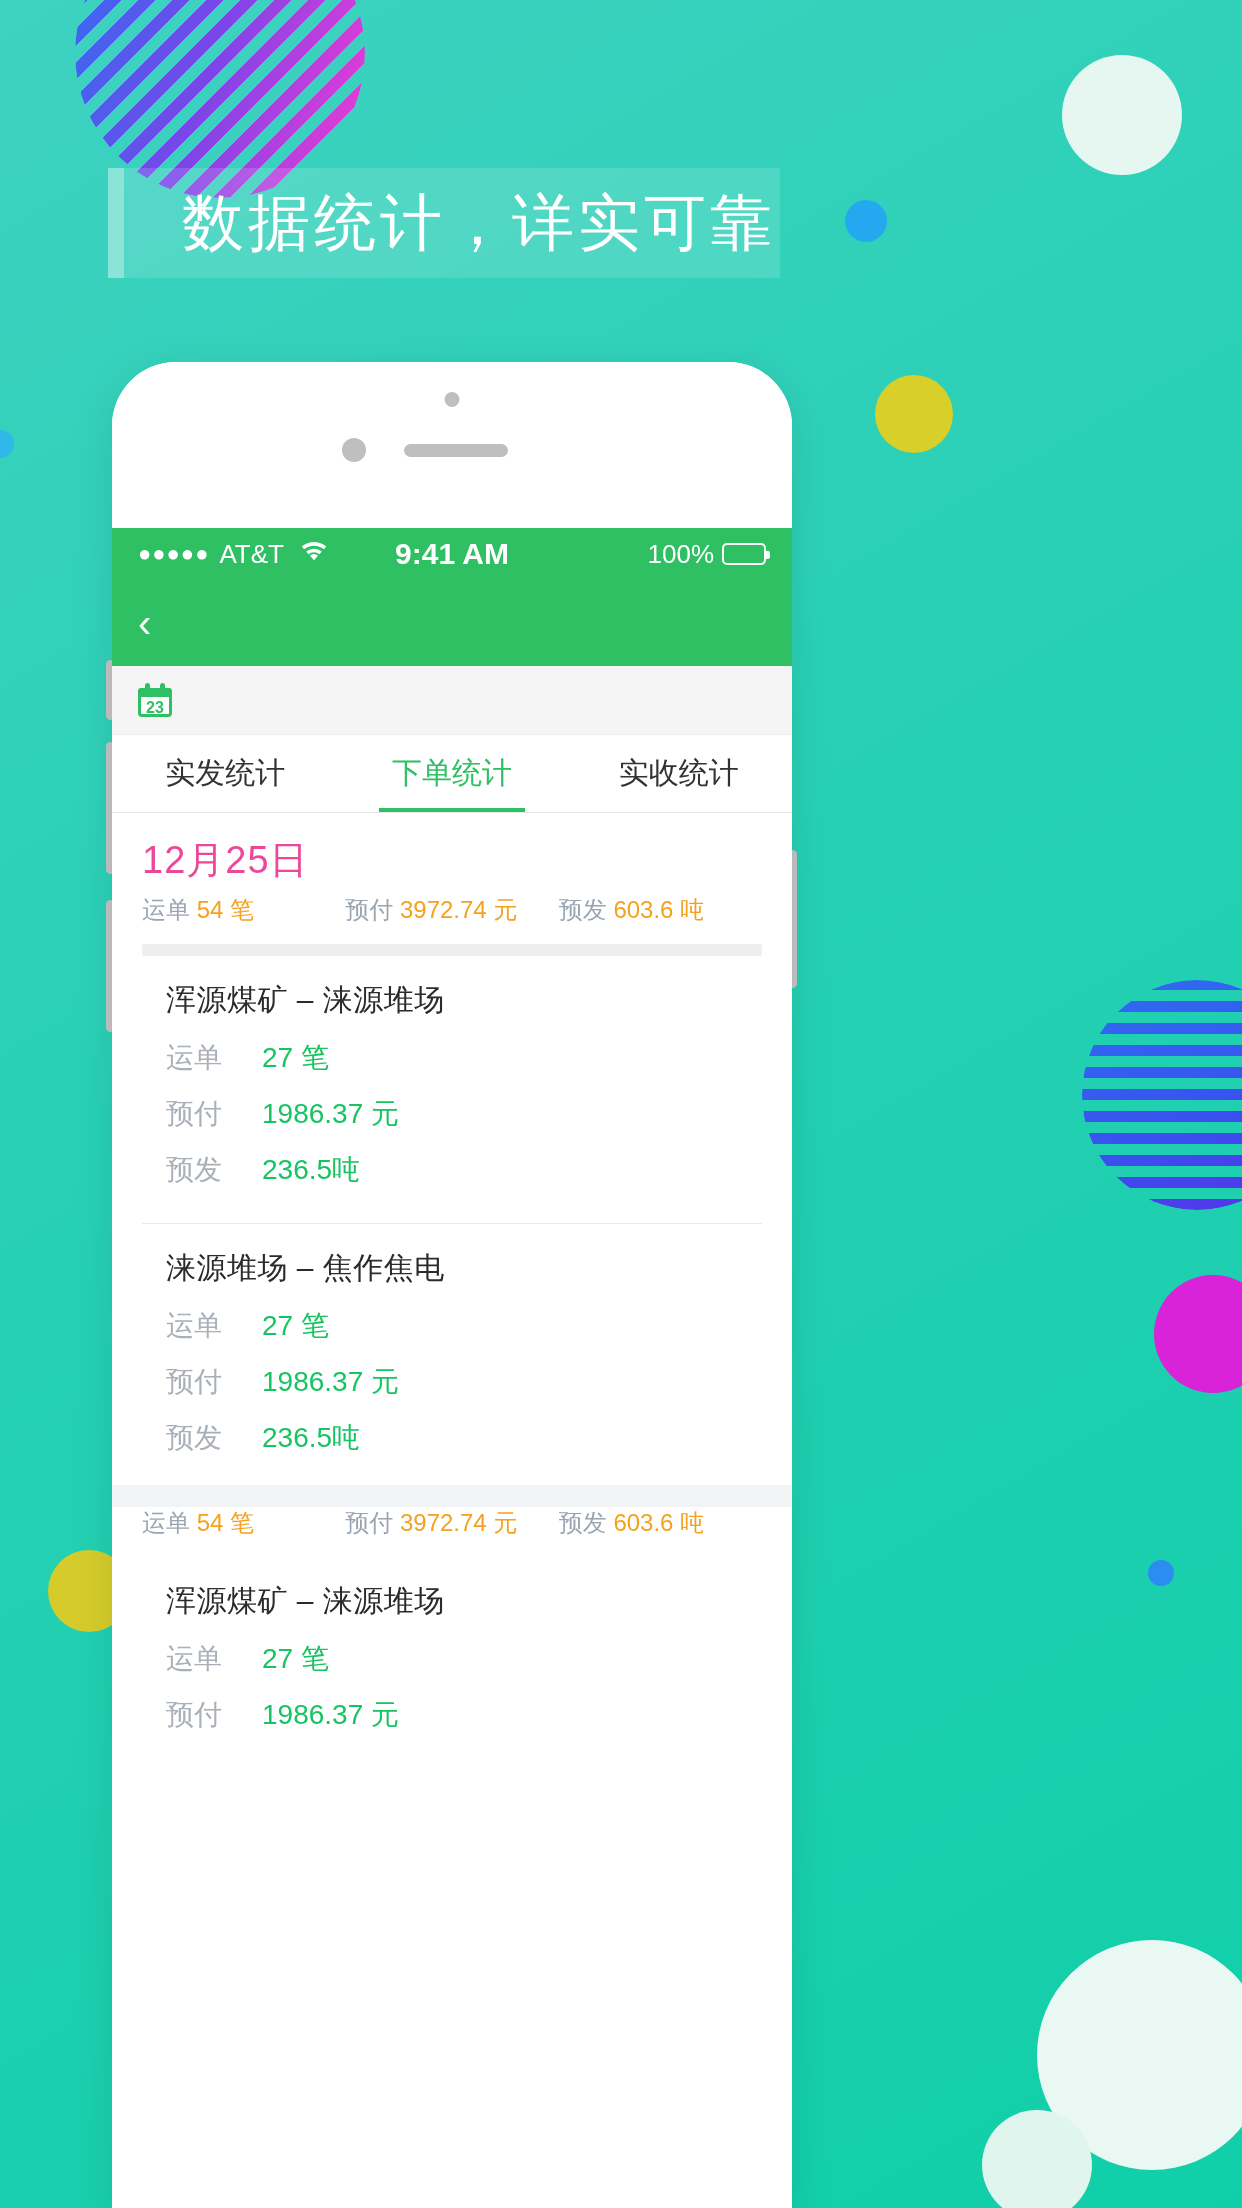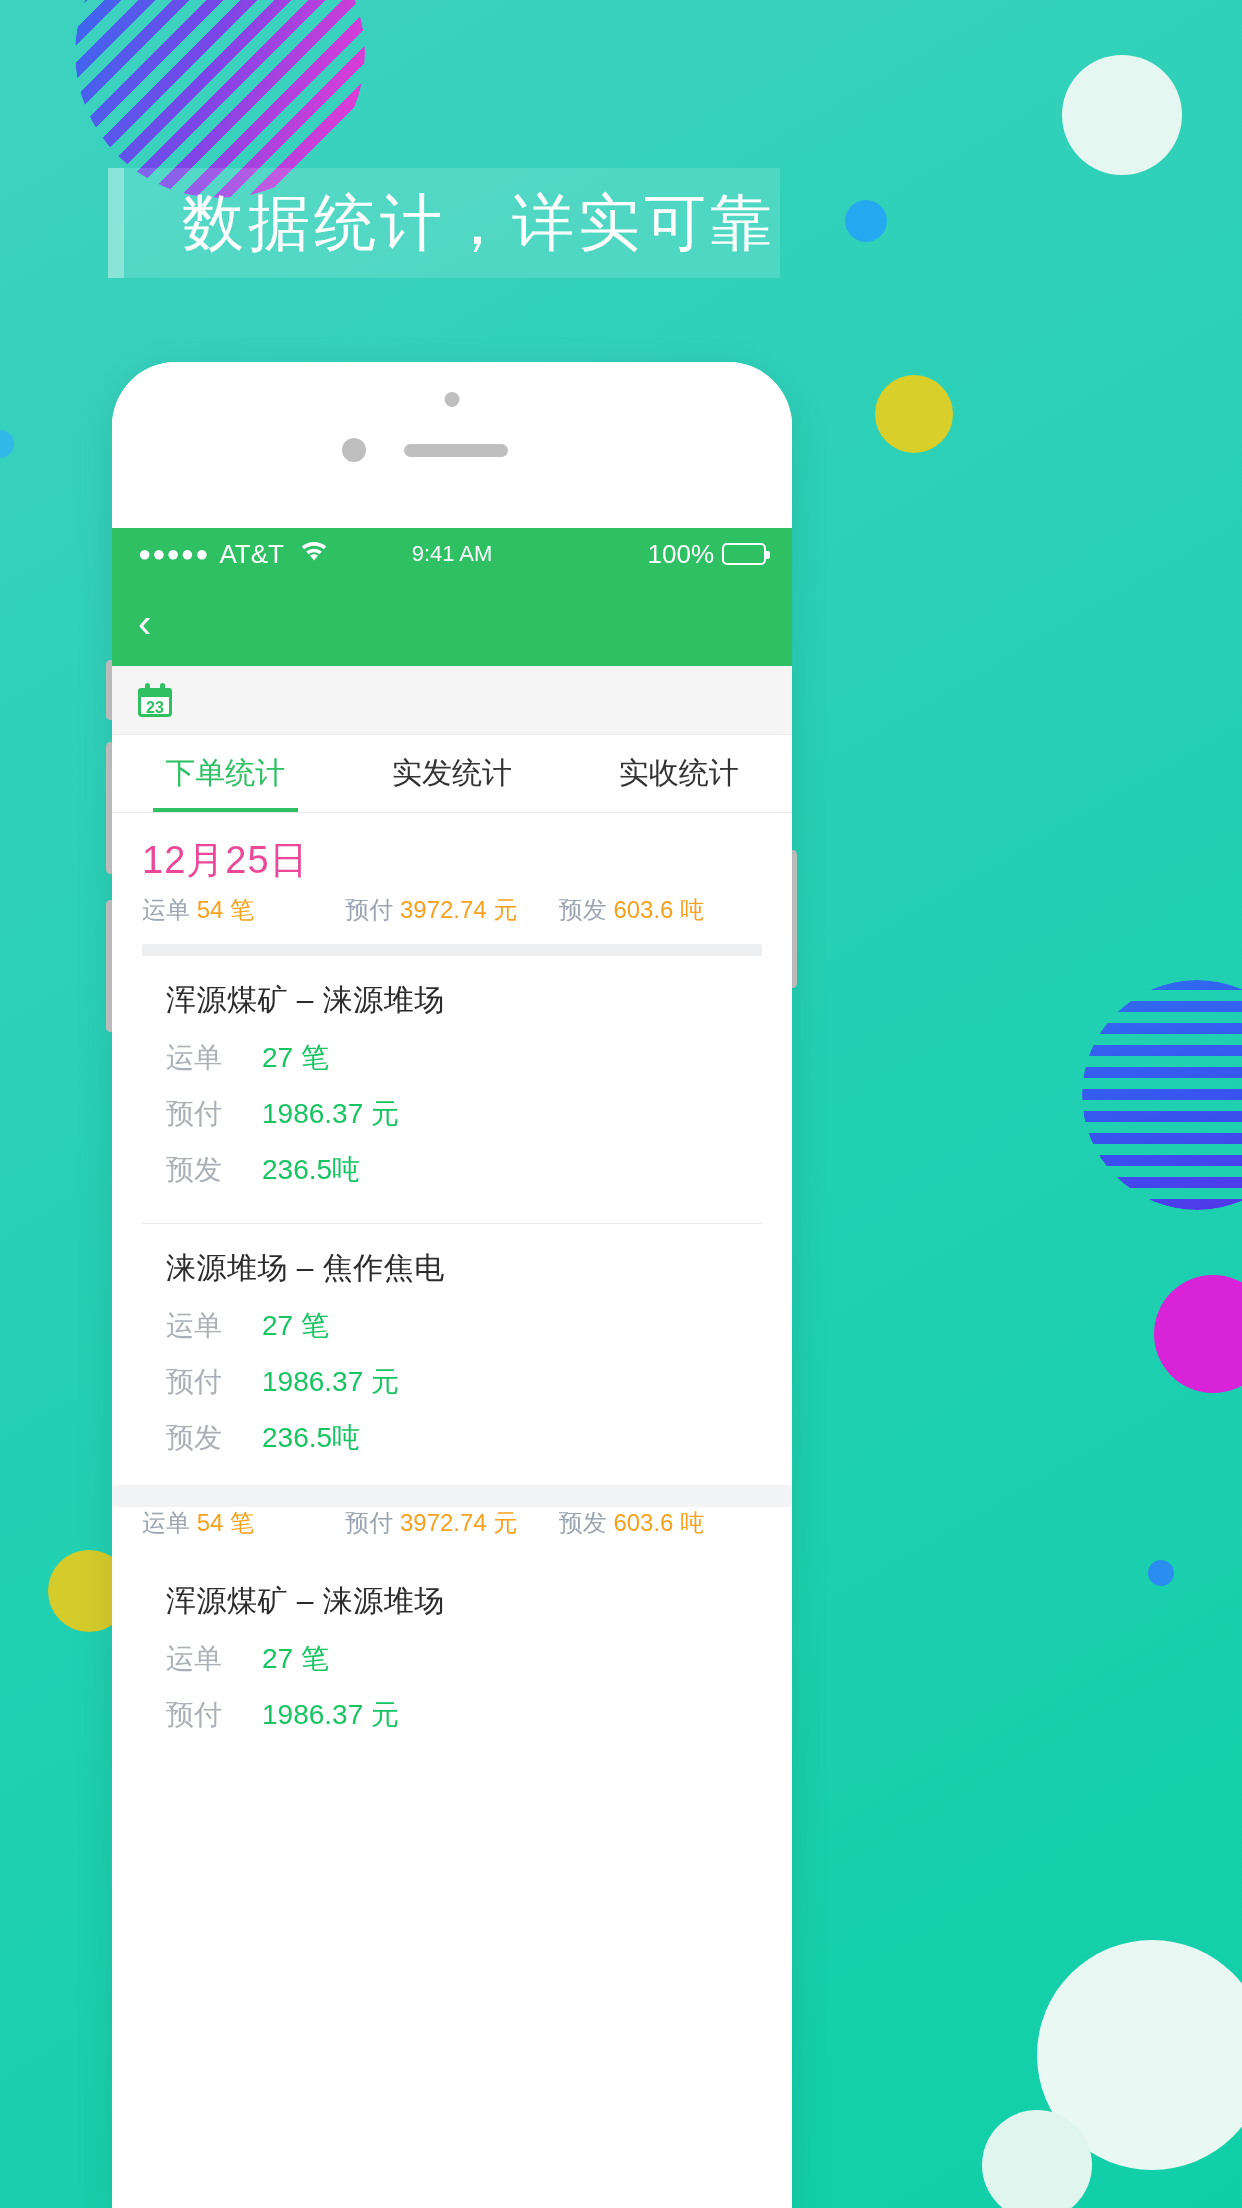--- a/index.html
+++ b/index.html
@@ -144,21 +144,21 @@
     display: flex;
     align-items: center;
     padding: 0 26px;
     color: #ffffff;
     font-size: 26px;
   }
   .sb-left { display: flex; align-items: center; gap: 10px; flex: 1; }
   .sb-dots { letter-spacing: 1px; font-size: 22px; }
   .sb-carrier { font-size: 26px; }
   .wifi-icon { display: inline-block; margin-left: 6px; }
-  .sb-center { font-size: 22px; font-weight: 400; }
+  .sb-center { font-size: 30px; font-weight: 700; }
   .sb-right { flex: 1; display: flex; align-items: center; justify-content: flex-end; gap: 8px; }
   .batt {
     width: 44px; height: 22px;
     border: 2px solid #ffffff;
     border-radius: 5px;
     position: relative;
     padding: 2px;
   }
   .batt::after {
     content: "";
@@ -404,25 +404,25 @@
       <span class="cal-icon">
         <span class="cal-ring-l"></span>
         <span class="cal-ring-r"></span>
         <span class="cal-body"></span>
         <span class="cal-top"></span>
         <span class="cal-num">23</span>
       </span>
     </div>
 
     <div class="tabs">
+      <div class="tab">
+        <span>实发统计</span>
+      </div>
       <div class="tab active">
         <span>下单统计</span>
-      </div>
-      <div class="tab">
-        <span>实发统计</span>
       </div>
       <div class="tab">
         <span>实收统计</span>
       </div>
     </div>
 
     <div class="content">
 
       <div class="day-block">
         <div class="day-head">12月25日</div>

